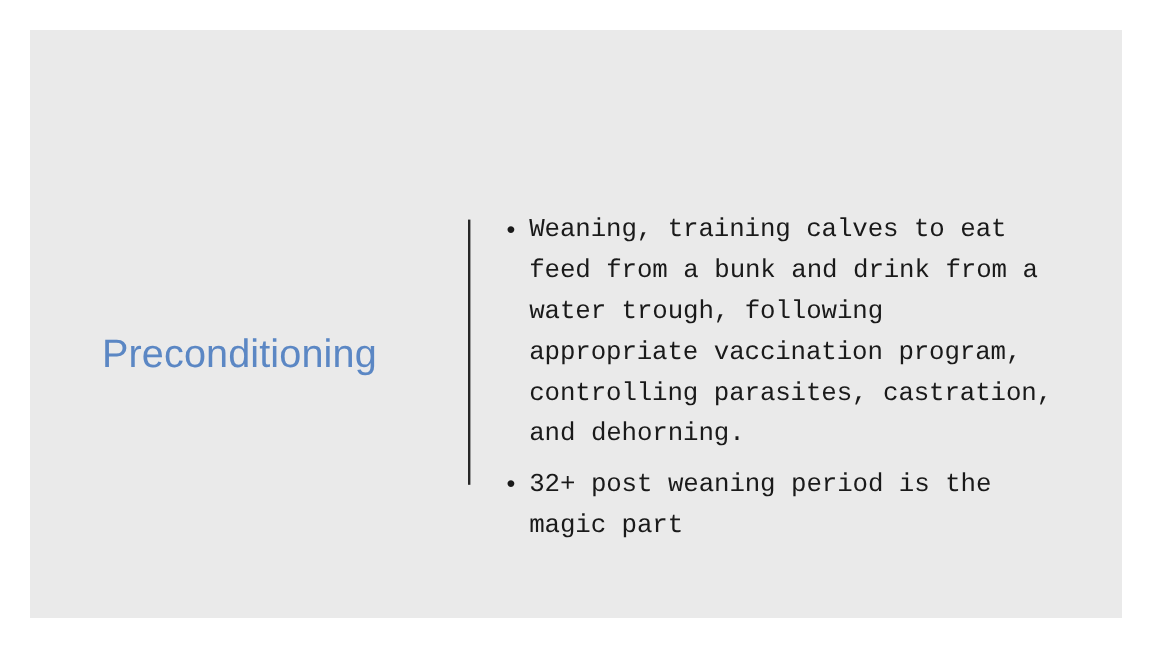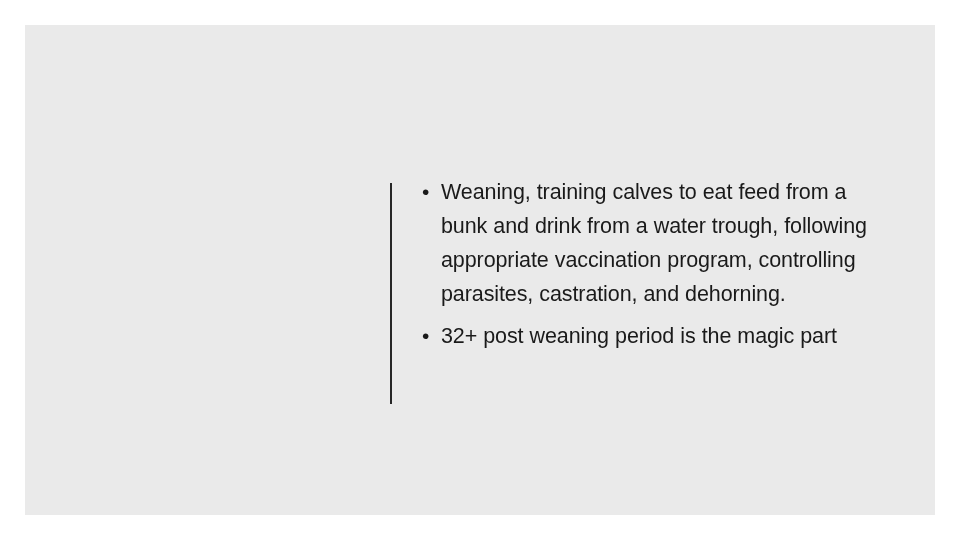--- a/index.html
+++ b/index.html
@@ -70,34 +70,37 @@
     width: 24px;
     font-size: 21px;
     line-height: 34px;
     color: #1a1a1a;
     text-align: left;
     padding-left: 5px;
     box-sizing: border-box;
   }
   .bullet-text {
     flex: 1 1 auto;
-    font-family: Liberation Sans, sans-serif;
+    font-family: Liberation Mono, monospace;
     font-size: 21.5px;
     line-height: 34px;
     color: #1a1a1a;
     letter-spacing: -0.1px;
     word-spacing: 0.2px;
   }
 </style>
 </head>
 <body>
 
 <div id="slide-root">
   <div id="slide-canvas">
 
+    <div id="title-block">
+      <span id="slide-title">Preconditioning</span>
+    </div>
 
     <div id="divider-rule"></div>
 
     <div id="body-block">
 
       <div class="bullet-item">
         <span class="bullet-marker">•</span>
         <span class="bullet-text">Weaning, training calves to eat feed from a bunk and drink from a water trough, following appropriate vaccination program, controlling parasites, castration, and dehorning.</span>
       </div>
 

